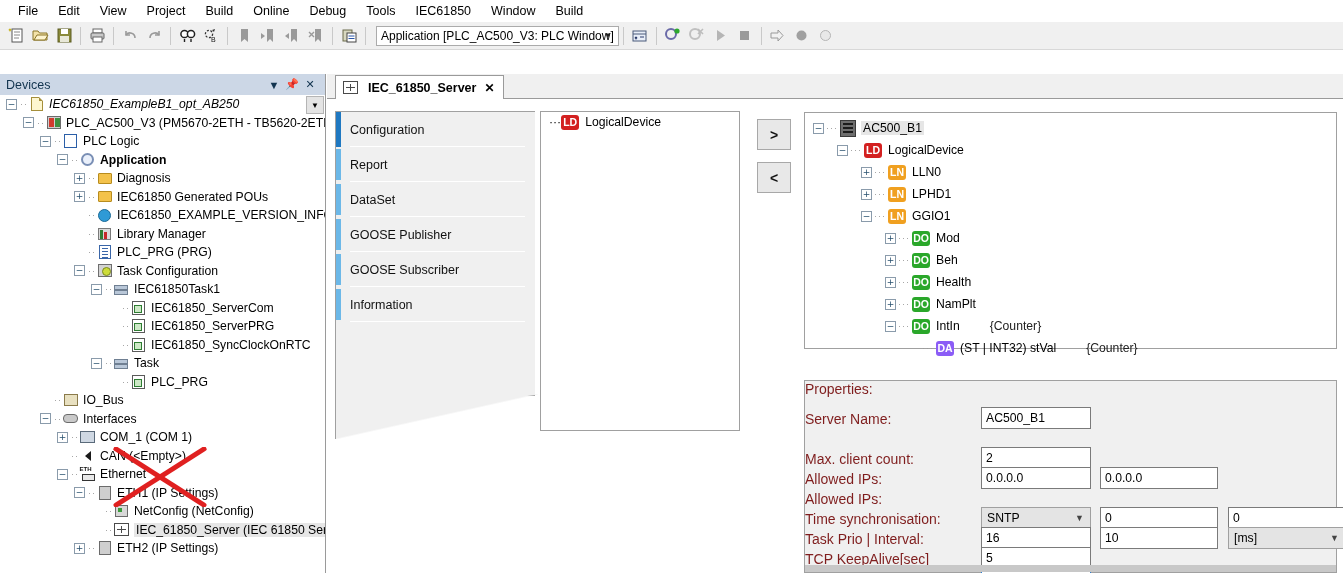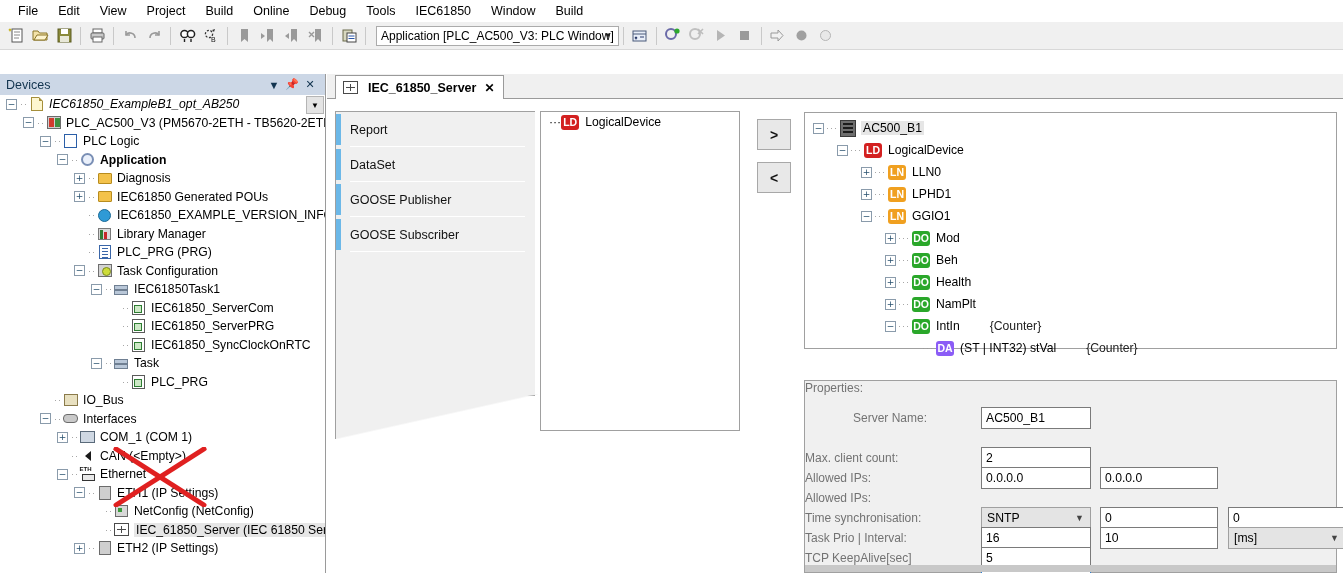--- a/index.html
+++ b/index.html
@@ -199,21 +199,21 @@
   .i-rack { width:16px; height:17px; background:linear-gradient(to bottom,#6e6e6e 0,#6e6e6e 100%); border:1px solid #3a3a3a; position:relative; flex:0 0 auto; margin-right:5px;}
   .i-rack:before{content:"";position:absolute;left:2px;top:2px;right:2px;height:2px;background:#1c1c1c;box-shadow:0 4px 0 #1c1c1c,0 8px 0 #1c1c1c;}
   .scomment { margin-left:30px; color:#222; }
 
   
   #props {
     position:absolute; left:477px; top:281px; width:533px; height:193px;
     background:#f0f0f0; border:1px solid #a0a0a0;
   }
   #props-inner { position:relative; padding:8px 0 0 12px; }
-  .plabel { position:absolute; font-size:12px; color:#737373; }
+  .plabel { position:absolute; font-size:14px; color:#7f1d1d; }
   .pinput {
     position:absolute; height:22px; background:#ffffff; border:1px solid #7a7a7a;
     font-size:12.2px; display:flex; align-items:center; padding-left:4px;
   }
   .pinput.focus { border-color:#2a7fd4; }
   .pselect {
     position:absolute; height:22px; background:#e4e4e4; border:1px solid #a0a0a0;
     font-size:12.2px; display:flex; align-items:center; padding-left:5px;
   }
   .pselect .chev { position:absolute; right:6px; font-size:9px; color:#444; }
@@ -610,38 +610,48 @@
             <span class="i-srv"></span>
           </span>
         <span>IEC_61850_Server</span>
         <span class="closex">✕</span>
       </div>
     </div>
 
     <div id="editor-body">
 
       <div id="cat-panel">
+          <div class="cat active">
+            <span class="accent"></span>
+            <span>Configuration</span>
+            <span class="sepline"></span>
+          </div>
           <div class="cat">
             <span class="accent"></span>
             <span>Report</span>
             <span class="sepline"></span>
           </div>
           <div class="cat">
             <span class="accent"></span>
             <span>DataSet</span>
             <span class="sepline"></span>
           </div>
           <div class="cat">
             <span class="accent"></span>
             <span>GOOSE Publisher</span>
             <span class="sepline"></span>
           </div>
           <div class="cat">
             <span class="accent"></span>
             <span>GOOSE Subscriber</span>
+            <span class="sepline"></span>
+          </div>
+          <div class="cat">
+            <span class="accent"></span>
+            <span>Information</span>
             <span class="sepline"></span>
           </div>
         </div>
 
       <div id="ld-list">
           <div class="ld-row">
             <span class="dots">···</span>
             <span class="badge b-ld">LD</span>
             <span>LogicalDevice</span>
           </div>
@@ -722,21 +732,21 @@
               <span class="lbl">(ST | INT32) stVal</span>
               <span class="scomment">{Counter}</span>
             </div>
           </div>
       </div>
 
       <div id="props">
         <div id="props-inner">
           <div class="plabel" style="left:0;top:0;">Properties:</div>
 
-          <div class="plabel" style="left:8px;top:30px;padding-left:40px;">Server Name:</div>
+          <div class="plabel" style="left:0;top:30px;">Server Name:</div>
           <div class="pinput" style="left:176px;top:26px;width:110px;">AC500_B1</div>
 
           <div class="plabel" style="left:0;top:70px;">Max. client count:</div>
           <div class="pinput" style="left:176px;top:66px;width:110px;">2</div>
 
           <div class="plabel" style="left:0;top:90px;">Allowed IPs:</div>
           <div class="pinput" style="left:176px;top:86px;width:110px;">0.0.0.0</div>
           <div class="pinput" style="left:295px;top:86px;width:118px;">0.0.0.0</div>
 
           <div class="plabel" style="left:0;top:110px;">Allowed IPs:</div>

